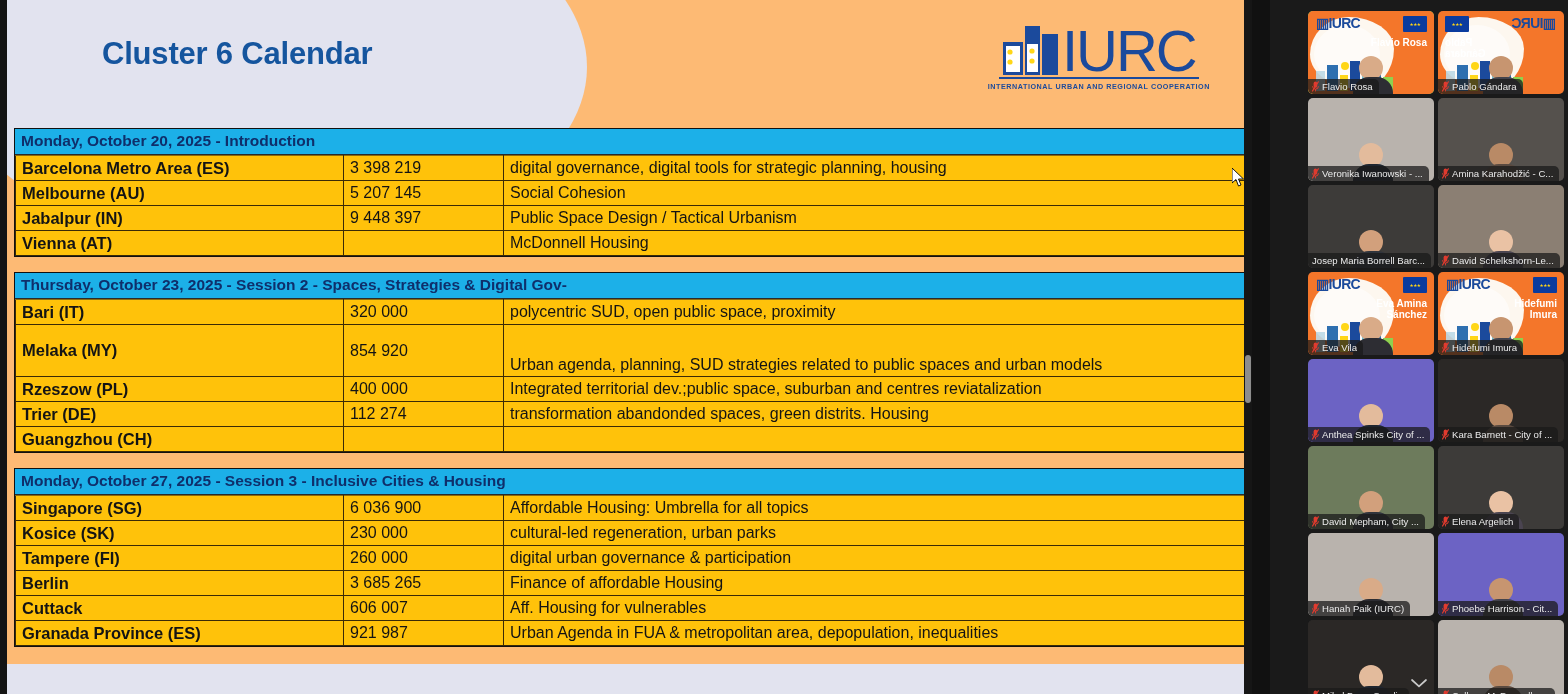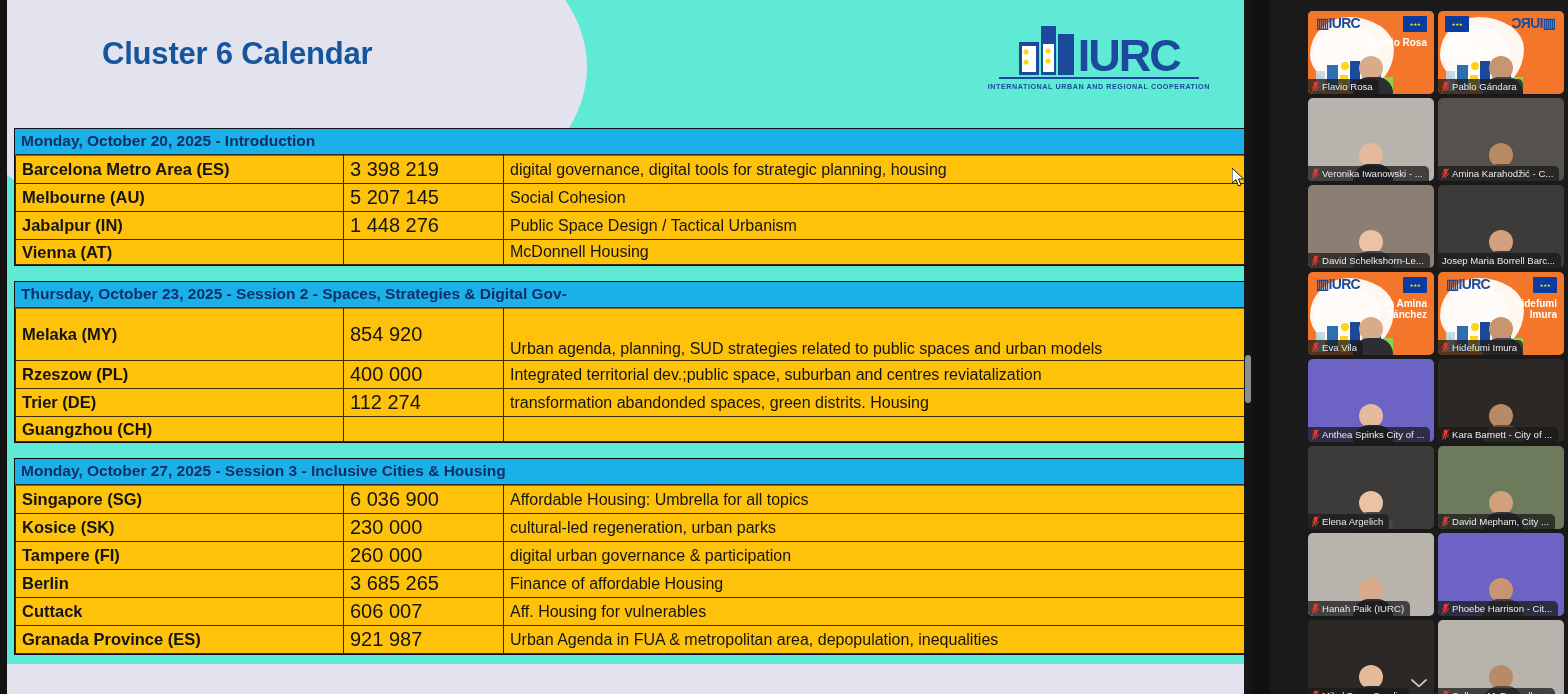--- a/index.html
+++ b/index.html
@@ -15,21 +15,21 @@
   
   .left-gutter {
     position:absolute; left:0; top:0; width:7px; height:694px;
     background:#141414;
   }
 
   
   .slide {
     position:absolute; left:7px; top:0;
     width:1243px; height:694px;
-    background:#5eead4;
+    background:#fdba74;
     overflow:hidden;
   }
   .deco-circle {
     position:absolute;
     left:-60px; top:-118px;
     width:640px; height:370px;
     background:#e2e3ef;
     border-radius:50%;
     pointer-events:none;
   }
@@ -55,21 +55,21 @@
   }
 
   
   .logo-wrap {
     position:absolute; right:40px; top:22px;
     display:flex; flex-direction:column; align-items:center;
   }
   .logo-row { display:flex; align-items:flex-end; }
   .logo-mark { margin-right:2px; }
   .logo-text {
-    font-size:45px; font-weight:bold; color:#1b4a9c;
+    font-size:58px; font-weight:normal; color:#1b4a9c;
     letter-spacing:-2px; line-height:0.86;
   }
   .logo-sub {
     font-size:7.2px; color:#1b4a9c; letter-spacing:0.55px;
     margin-top:3px; font-weight:bold; white-space:nowrap;
   }
   .logo-rule { width:200px; height:2px; background:#1b4a9c; margin-top:1px; }
 
   
   .cal { position:absolute; left:7px; top:128px; width:1233px; z-index:4; }
@@ -87,21 +87,21 @@
     border:1px solid #3a2a06;
     border-top-color:#8a6a10;
     border-bottom-color:#3a2a06;
     padding:2px 6px;
     vertical-align:middle;
     color:#141414;
     overflow:hidden;
     white-space:nowrap;
   }
   td.c-city  { width:328px; font-weight:bold; font-size:16.5px; }
-  td.c-pop   { width:160px; font-weight:normal; font-size:20px; }
+  td.c-pop   { width:160px; font-weight:normal; font-size:16px; }
   td.c-topic { font-size:16px; }
   tr.tall td { height:52px; }
   tr.tall td.c-topic { vertical-align:bottom; padding-bottom:2px; }
   tr.std td { height:25px; }
 
   
   .shared-scroll {
     position:absolute; left:1244px; top:0; width:8px; height:694px;
     background:#161616; z-index:5;
   }
@@ -245,35 +245,40 @@
                 <td class="c-pop">3 398 219</td>
                 <td class="c-topic">digital governance, digital tools for strategic planning, housing</td>
               </tr>
               <tr class="std">
                 <td class="c-city">Melbourne (AU)</td>
                 <td class="c-pop">5 207 145</td>
                 <td class="c-topic">Social Cohesion</td>
               </tr>
               <tr class="std">
                 <td class="c-city">Jabalpur (IN)</td>
-                <td class="c-pop">1 448 276</td>
+                <td class="c-pop">9 448 397</td>
                 <td class="c-topic">Public Space Design / Tactical Urbanism</td>
               </tr>
               <tr class="std">
                 <td class="c-city">Vienna (AT)</td>
                 <td class="c-pop"></td>
                 <td class="c-topic">McDonnell Housing</td>
               </tr>
             </tbody>
           </table>
         </div>
         <div class="sec">
           <div class="sec-head">Thursday, October 23, 2025 - Session 2 - Spaces, Strategies &amp; Digital Gov-</div>
           <table class="rows">
             <tbody>
+              <tr class="std">
+                <td class="c-city">Bari (IT)</td>
+                <td class="c-pop">320 000</td>
+                <td class="c-topic">polycentric SUD, open public space, proximity</td>
+              </tr>
               <tr class="tall">
                 <td class="c-city">Melaka (MY)</td>
                 <td class="c-pop">854 920</td>
                 <td class="c-topic">Urban agenda, planning, SUD strategies related to public spaces and urban models</td>
               </tr>
               <tr class="std">
                 <td class="c-city">Rzeszow (PL)</td>
                 <td class="c-pop">400 000</td>
                 <td class="c-topic">Integrated territorial dev.;public space, suburban and centres reviatalization</td>
               </tr>
@@ -435,43 +440,43 @@
                 <path d="M0.6,5.2 a2.9,2.9 0 0 0 5.8,0" fill="none" stroke="#e03b2f" stroke-width="1"></path>
                 <rect x="3.0" y="8" width="0.9" height="2.4" fill="#e03b2f"></rect>
                 <line x1="0.3" y1="10.4" x2="6.6" y2="0.4" stroke="#e03b2f" stroke-width="1.1"></line>
               </svg>
               <span class="nm">Amina Karahodžić - C...</span>
             </div>
           </div>
         </div>
         <div class="tile-row">
           <div class="tile">
+            <div class="tile-bg bg-room"></div>
+            <div class="person">
+              <div class="head" style="background:#d2a07c"></div>
+              <div class="torso" style="background:#30343c"></div>
+            </div>
+            <div class="nameplate">
+              <span class="nm">Josep Maria Borrell Barc...</span>
+            </div>
+          </div>
+          <div class="tile">
             <div class="tile-bg bg-warm"></div>
             <div class="person">
               <div class="head" style="background:#eac2a4"></div>
               <div class="torso" style="background:#4a4450"></div>
             </div>
             <div class="nameplate">
               <svg class="mic" viewBox="0 0 7 11">
                 <rect x="1.6" y="0.6" width="3.6" height="6.2" rx="1.8" fill="#e03b2f"></rect>
                 <path d="M0.6,5.2 a2.9,2.9 0 0 0 5.8,0" fill="none" stroke="#e03b2f" stroke-width="1"></path>
                 <rect x="3.0" y="8" width="0.9" height="2.4" fill="#e03b2f"></rect>
                 <line x1="0.3" y1="10.4" x2="6.6" y2="0.4" stroke="#e03b2f" stroke-width="1.1"></line>
               </svg>
               <span class="nm">David Schelkshorn-Le...</span>
-            </div>
-          </div>
-          <div class="tile">
-            <div class="tile-bg bg-room"></div>
-            <div class="person">
-              <div class="head" style="background:#d2a07c"></div>
-              <div class="torso" style="background:#30343c"></div>
-            </div>
-            <div class="nameplate">
-              <span class="nm">Josep Maria Borrell Barc...</span>
             </div>
           </div>
         </div>
         <div class="tile-row">
           <div class="tile">
             <div class="tile-bg bg-iurc">
               <div class="blob"></div>
               <div class="blob2"></div>
               <div class="mini-logo">▥IURC</div>
               <div class="eu-flag"></div>
@@ -563,49 +568,49 @@
                 <path d="M0.6,5.2 a2.9,2.9 0 0 0 5.8,0" fill="none" stroke="#e03b2f" stroke-width="1"></path>
                 <rect x="3.0" y="8" width="0.9" height="2.4" fill="#e03b2f"></rect>
                 <line x1="0.3" y1="10.4" x2="6.6" y2="0.4" stroke="#e03b2f" stroke-width="1.1"></line>
               </svg>
               <span class="nm">Kara Barnett - City of ...</span>
             </div>
           </div>
         </div>
         <div class="tile-row">
           <div class="tile">
+            <div class="tile-bg bg-aerial"></div>
+            <div class="person">
+              <div class="head" style="background:#d2a07c"></div>
+              <div class="torso" style="background:#30343c"></div>
+            </div>
+            <div class="nameplate">
+              <svg class="mic" viewBox="0 0 7 11">
+                <rect x="1.6" y="0.6" width="3.6" height="6.2" rx="1.8" fill="#e03b2f"></rect>
+                <path d="M0.6,5.2 a2.9,2.9 0 0 0 5.8,0" fill="none" stroke="#e03b2f" stroke-width="1"></path>
+                <rect x="3.0" y="8" width="0.9" height="2.4" fill="#e03b2f"></rect>
+                <line x1="0.3" y1="10.4" x2="6.6" y2="0.4" stroke="#e03b2f" stroke-width="1.1"></line>
+              </svg>
+              <span class="nm">David Mepham, City ...</span>
+            </div>
+          </div>
+          <div class="tile">
             <div class="tile-bg bg-room"></div>
             <div class="person">
               <div class="head" style="background:#eac2a4"></div>
               <div class="torso" style="background:#4a4450"></div>
             </div>
             <div class="nameplate">
               <svg class="mic" viewBox="0 0 7 11">
                 <rect x="1.6" y="0.6" width="3.6" height="6.2" rx="1.8" fill="#e03b2f"></rect>
                 <path d="M0.6,5.2 a2.9,2.9 0 0 0 5.8,0" fill="none" stroke="#e03b2f" stroke-width="1"></path>
                 <rect x="3.0" y="8" width="0.9" height="2.4" fill="#e03b2f"></rect>
                 <line x1="0.3" y1="10.4" x2="6.6" y2="0.4" stroke="#e03b2f" stroke-width="1.1"></line>
               </svg>
               <span class="nm">Elena Argelich</span>
-            </div>
-          </div>
-          <div class="tile">
-            <div class="tile-bg bg-aerial"></div>
-            <div class="person">
-              <div class="head" style="background:#d2a07c"></div>
-              <div class="torso" style="background:#30343c"></div>
-            </div>
-            <div class="nameplate">
-              <svg class="mic" viewBox="0 0 7 11">
-                <rect x="1.6" y="0.6" width="3.6" height="6.2" rx="1.8" fill="#e03b2f"></rect>
-                <path d="M0.6,5.2 a2.9,2.9 0 0 0 5.8,0" fill="none" stroke="#e03b2f" stroke-width="1"></path>
-                <rect x="3.0" y="8" width="0.9" height="2.4" fill="#e03b2f"></rect>
-                <line x1="0.3" y1="10.4" x2="6.6" y2="0.4" stroke="#e03b2f" stroke-width="1.1"></line>
-              </svg>
-              <span class="nm">David Mepham, City ...</span>
             </div>
           </div>
         </div>
         <div class="tile-row">
           <div class="tile">
             <div class="tile-bg bg-light"></div>
             <div class="person">
               <div class="head" style="background:#d9ab88"></div>
               <div class="torso" style="background:#2d2d33"></div>
             </div>

